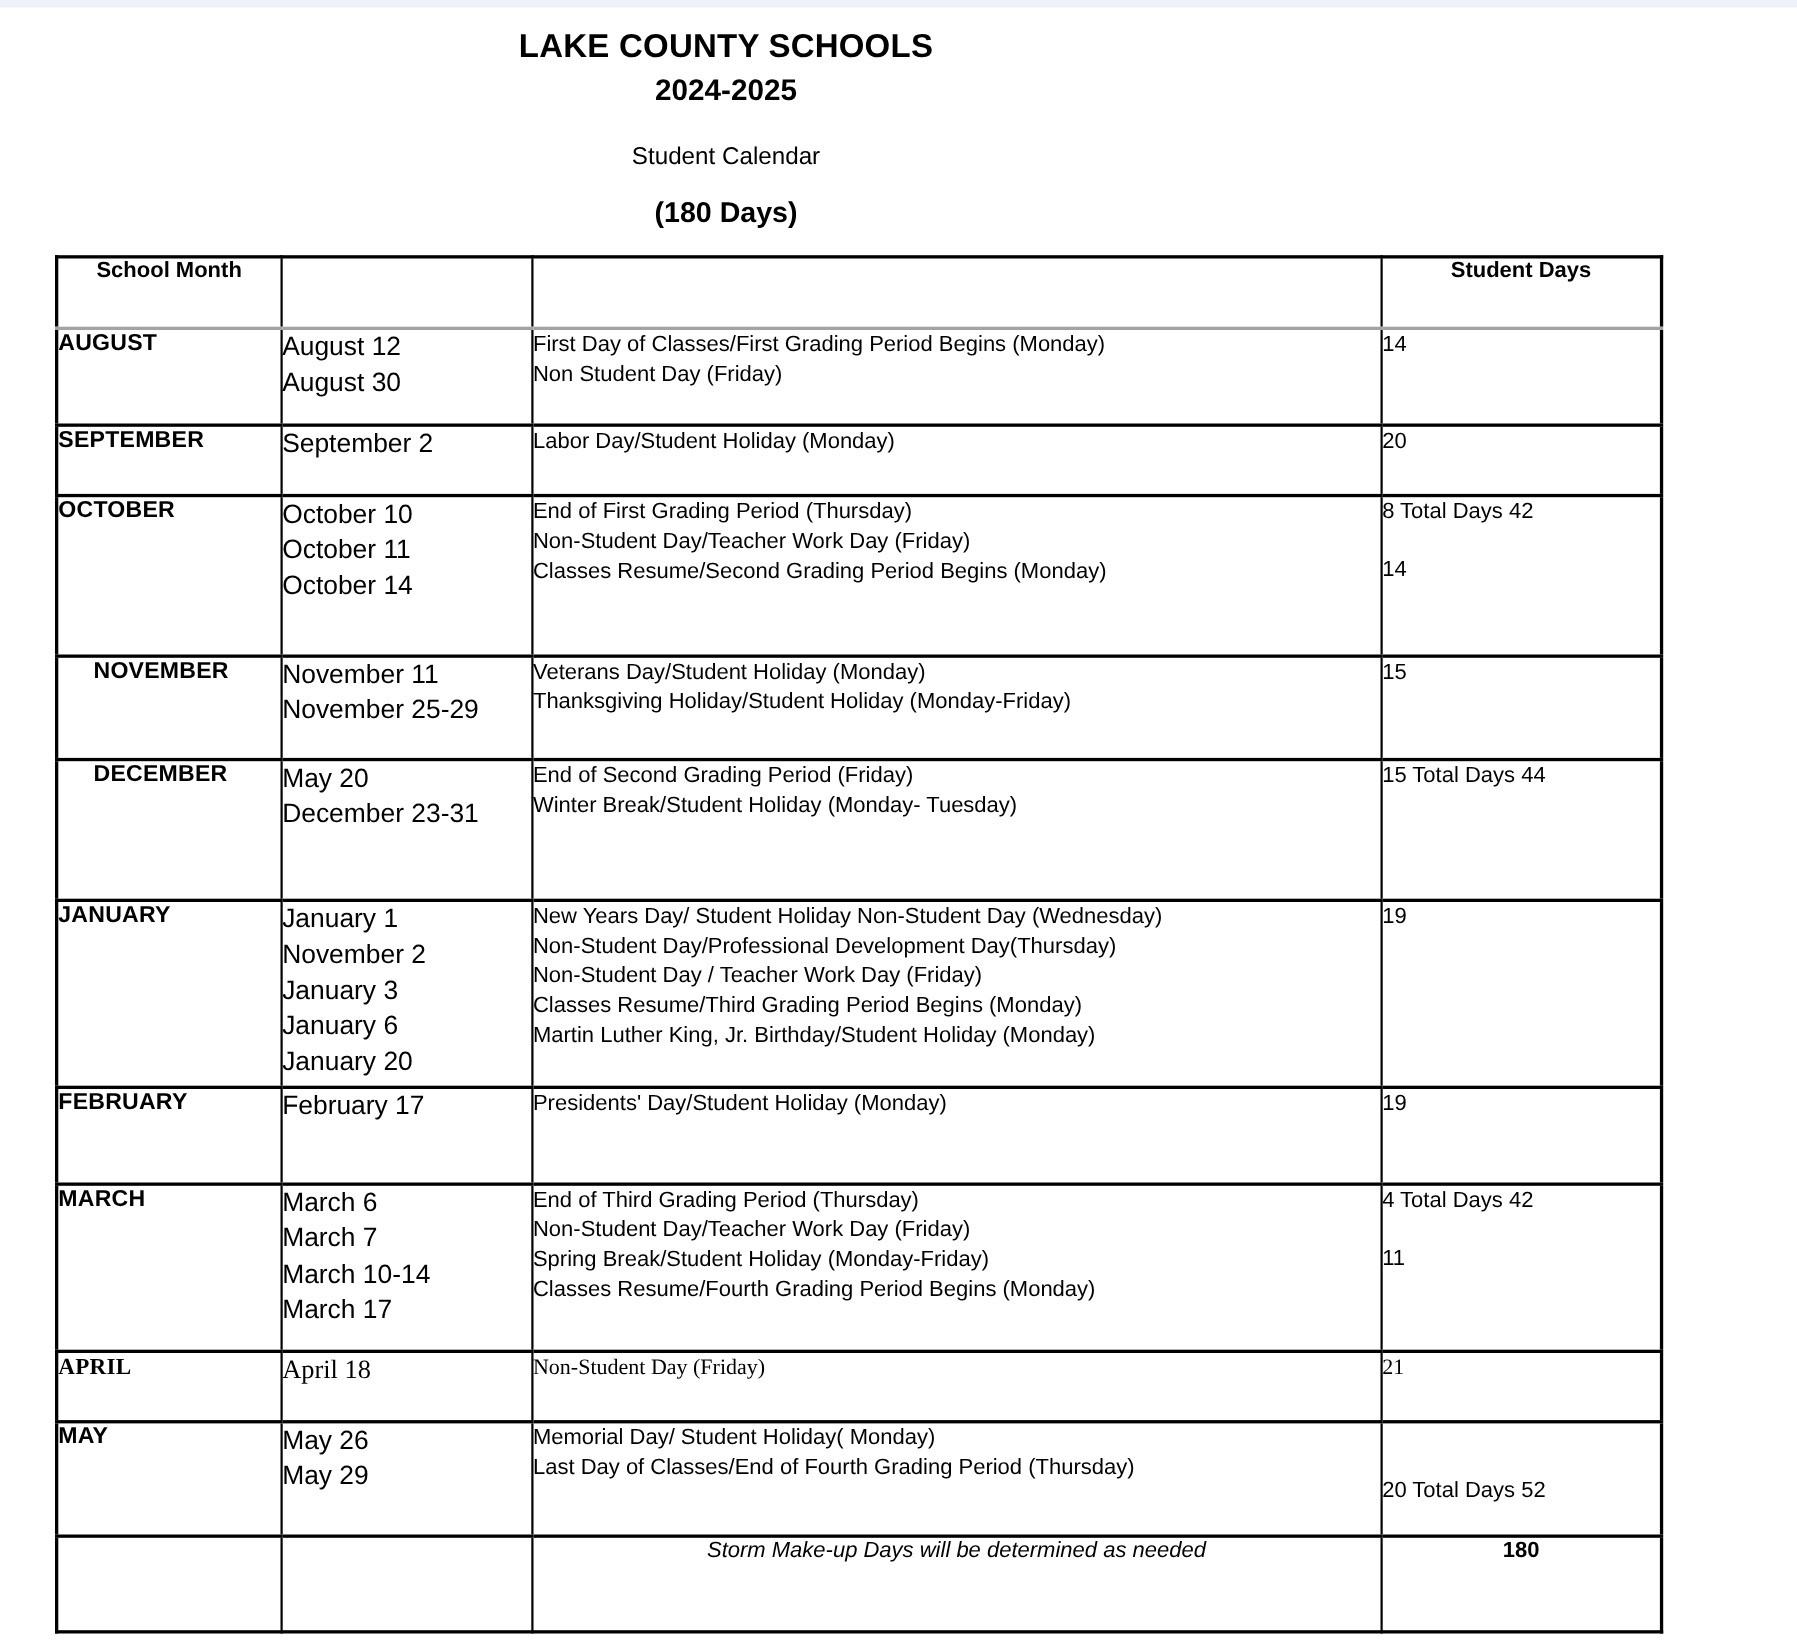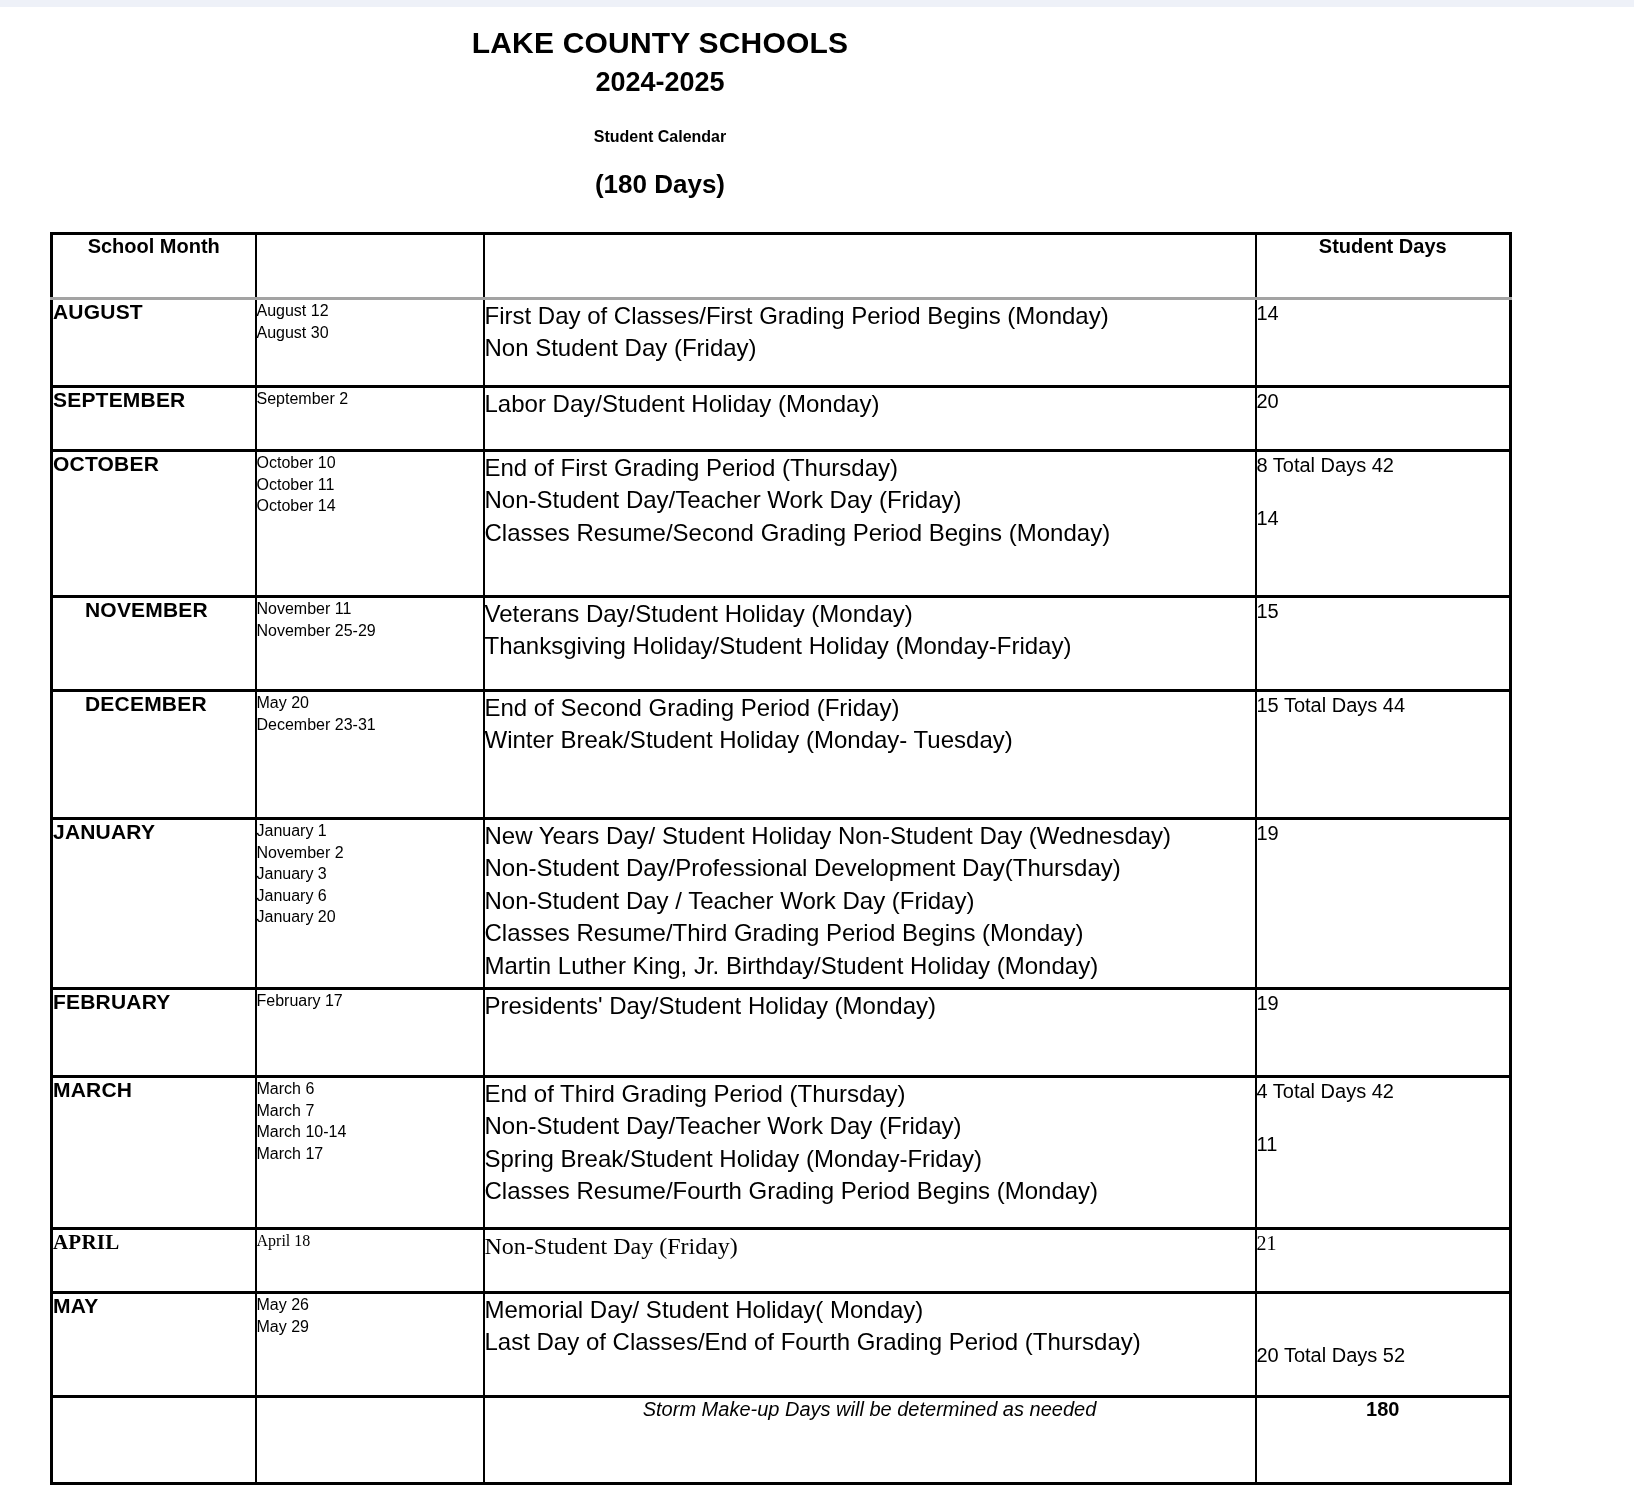--- a/index.html
+++ b/index.html
@@ -37,22 +37,22 @@
     font-weight: bold;
     letter-spacing: 0.2px;
     line-height: 1.38;
   }
   .heading .ttl-2 {
     font-size: 27px;
     font-weight: bold;
     line-height: 1.45;
   }
   .heading .ttl-3 {
-    font-size: 16px;
-    font-weight: bold;
+    font-size: 22px;
+    font-weight: normal;
     padding-top: 22px;
     line-height: 1.5;
   }
   .heading .ttl-4 {
     font-size: 26px;
     font-weight: bold;
     padding-top: 17px;
     line-height: 1.4;
   }
   
@@ -103,27 +103,27 @@
   }
   .cell-month {
     font-weight: bold;
     font-size: 21px;
     padding: 16px 0 0 14px;
     white-space: nowrap;
     letter-spacing: 0.2px;
   }
   .cell-month.indent { padding-left: 32px; }
   .cell-date {
-    font-size: 16px;
+    font-size: 24px;
     padding: 16px 0 0 16px;
     line-height: 1.35;
     white-space: nowrap;
   }
   .cell-desc {
-    font-size: 24px;
+    font-size: 20px;
     padding: 16px 0 0 16px;
     line-height: 1.35;
   }
   .cell-days {
     font-size: 20px;
     padding: 16px 0 0 30px;
     line-height: 1.35;
     white-space: nowrap;
   }
   .cell-days .spacer { display:block; height: 26px; }

